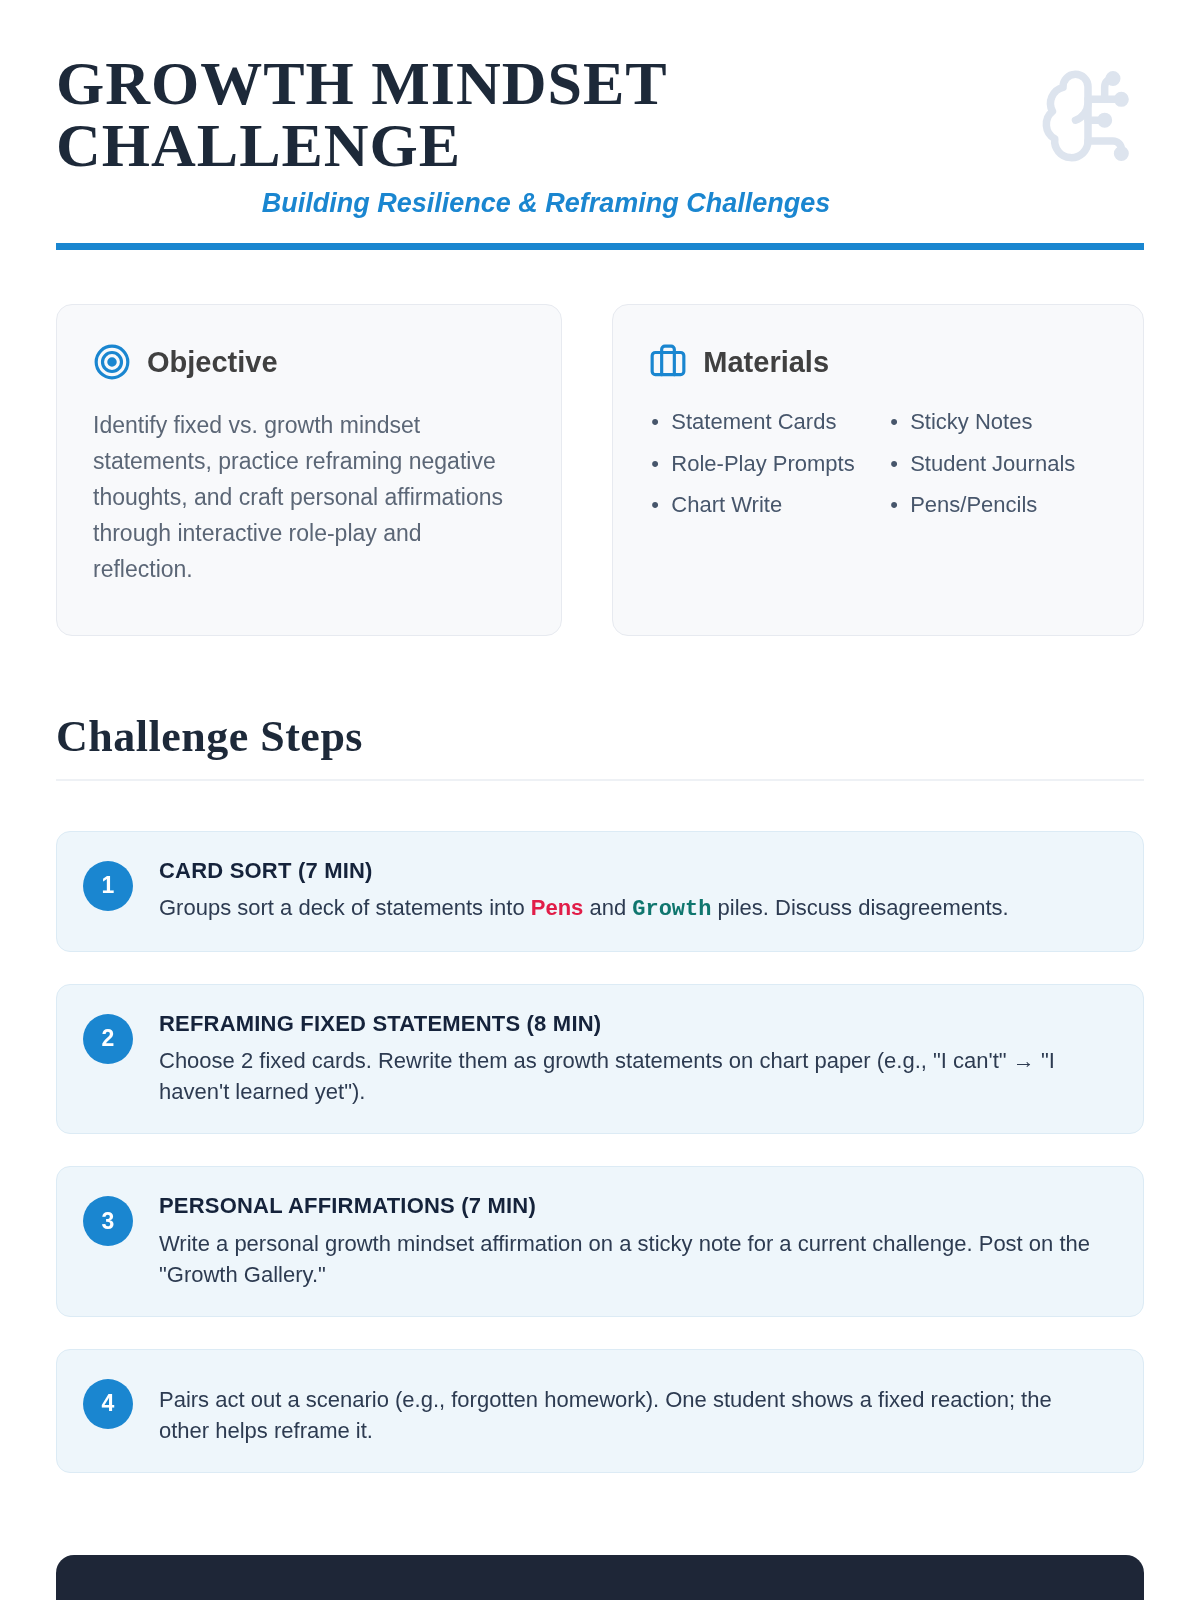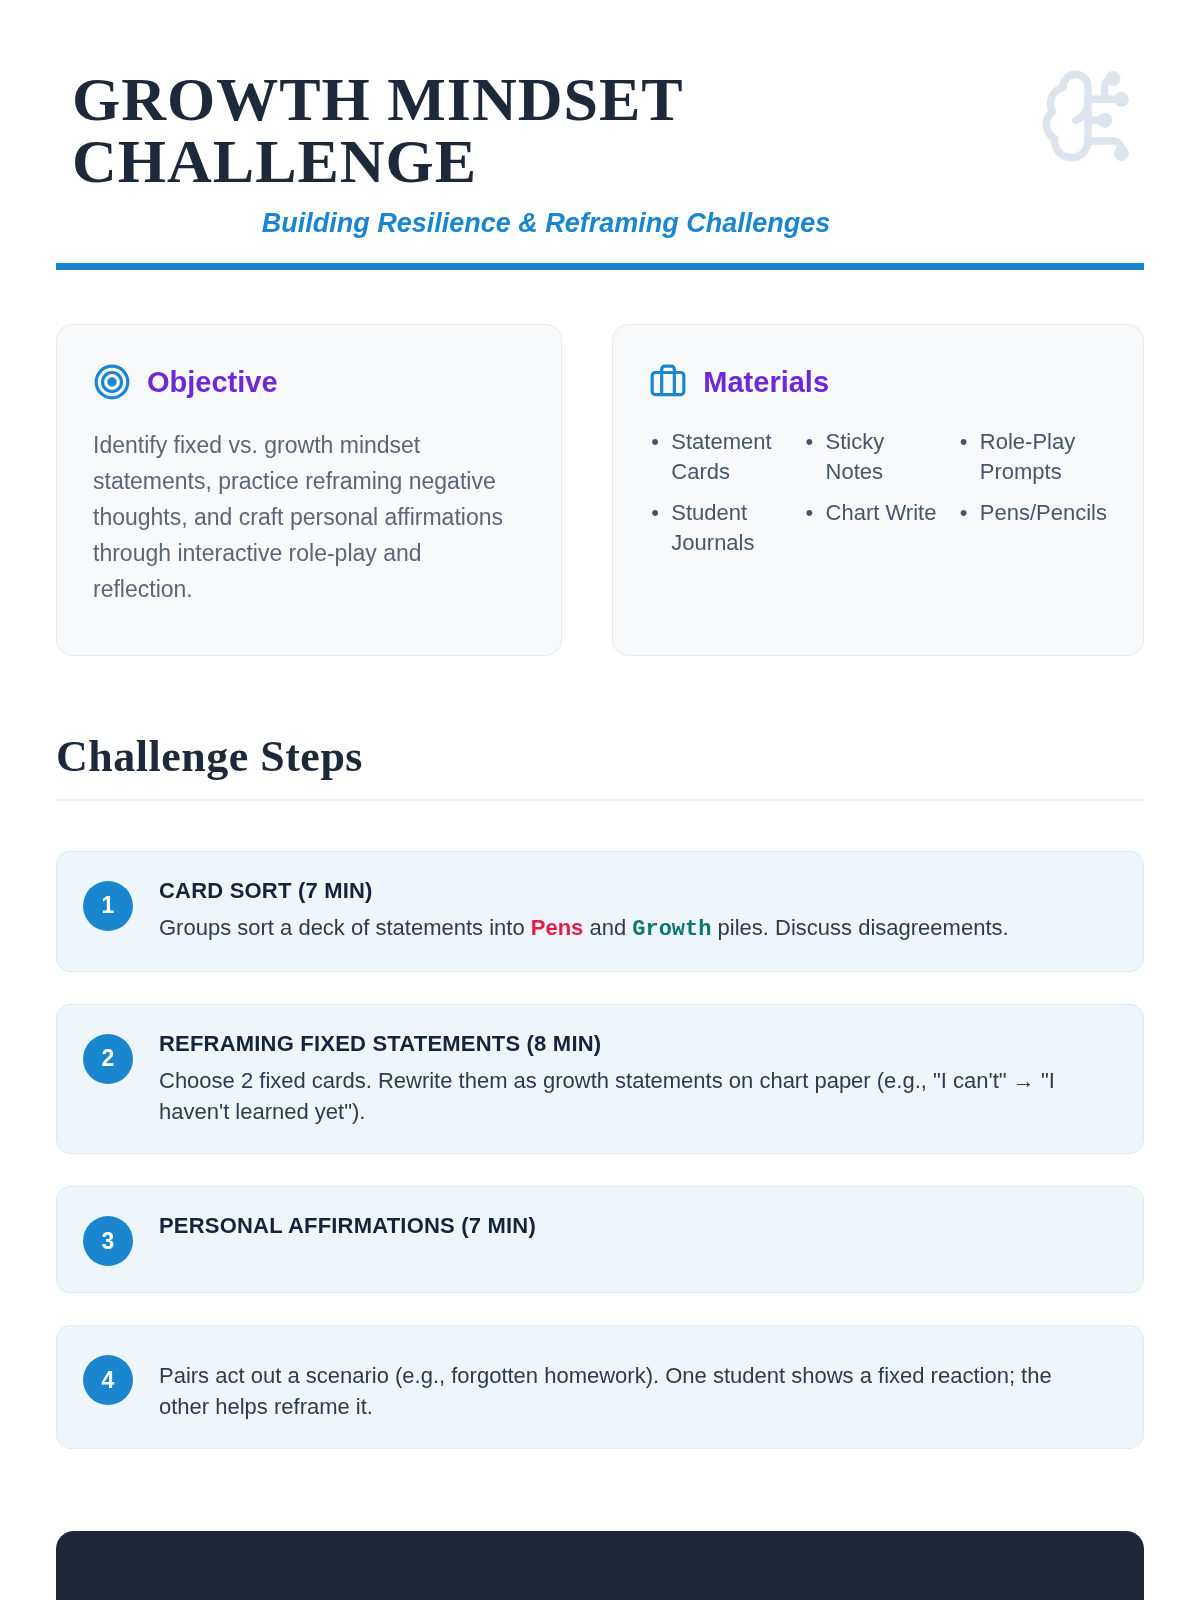--- a/index.html
+++ b/index.html
@@ -3,34 +3,34 @@
 <meta charset="utf-8">
 <style>
   * { box-sizing: border-box; }
   html, body { margin:0; padding:0; width:1200px; height:1600px; overflow:hidden; }
   body { background:#ffffff; font-family:"Liberation Sans", sans-serif; }
   .page { padding:52px 56px 0 56px; }
 
   
   .header-row { display:flex; justify-content:space-between; align-items:flex-start; }
   .page-title { font-family:"Liberation Serif", serif; font-weight:700; font-size:62px;
-                line-height:1.0; color:#1d2939; margin:16px; letter-spacing:1px; }
+                line-height:1.0; color:#1d2939; margin:0; letter-spacing:1px; }
   .page-subtitle { margin-top:12px; font-size:27px; font-style:italic; font-weight:700; color:#1a86d0;text-align:center; }
   .brain-icon-wrap { flex:0 0 auto; margin-top:14px; margin-right:4px; }
   .top-rule { height:7px; background:#1a86d0; margin-top:24px; }
 
   
   .cards-row { display:grid; grid-template-columns:1fr 1.05fr; gap:50px; margin-top:54px; }
   .info-card { background:#f8f9fb; border:1.5px solid #e7eaf0; border-radius:16px;
                padding:38px 36px; min-height:332px; }
   .card-head { display:flex; align-items:center; gap:16px; }
-  .card-head h2 { font-size:29px; font-weight:700; color:#6d28d9; margin:0; }
+  .card-head h2 { font-size:29px; font-weight:700; color:#404040; margin:0; }
   .card-icon { width:38px; height:38px; display:block; }
   .objective-body { margin-top:26px; font-size:23px; line-height:36px; color:#5b6676; }
-  .materials-list { margin-top:26px; display:grid; grid-template-columns:1fr 1fr 1fr;
+  .materials-list { margin-top:26px; display:grid; grid-template-columns:1fr 1fr;
                     column-gap:20px; row-gap:12px; list-style:none; padding:0; margin-bottom:0;
                     font-size:22px; color:#47566b; }
   .materials-list li { position:relative; padding-left:22px; line-height:1.35; }
   .materials-list li::before { content:"•"; position:absolute; left:2px; top:0; color:#47566b; }
 
   
   .section-title { font-family:"Liberation Serif", serif; font-weight:700; font-size:44px;
                    color:#1d2939; margin:76px 0 0 0; line-height:1.15; letter-spacing:0.5px; }
   .section-divider { height:2px; background:#eef1f5; margin-top:16px; }
 
@@ -131,20 +131,21 @@
     <div>
       <div class="step-title">REFRAMING FIXED STATEMENTS (8 MIN)</div>
       <div class="step-body">Choose 2 fixed cards. Rewrite them as growth statements on chart paper (e.g., "I can't" → "I haven't learned yet").</div>
     </div>
   </div>
 
   <div class="step-card">
     <div class="step-num">3</div>
     <div>
       <div class="step-title">PERSONAL AFFIRMATIONS (7 MIN)</div>
+      <div class="step-body">Write a personal growth mindset affirmation on a sticky note for a current challenge. Post on the "Growth Gallery."</div>
     </div>
   </div>
 
   <div class="step-card">
     <div class="step-num">4</div>
     <div>
       <div class="step-body">Pairs act out a scenario (e.g., forgotten homework). One student shows a fixed reaction; the other helps reframe it.</div>
     </div>
   </div>
 

